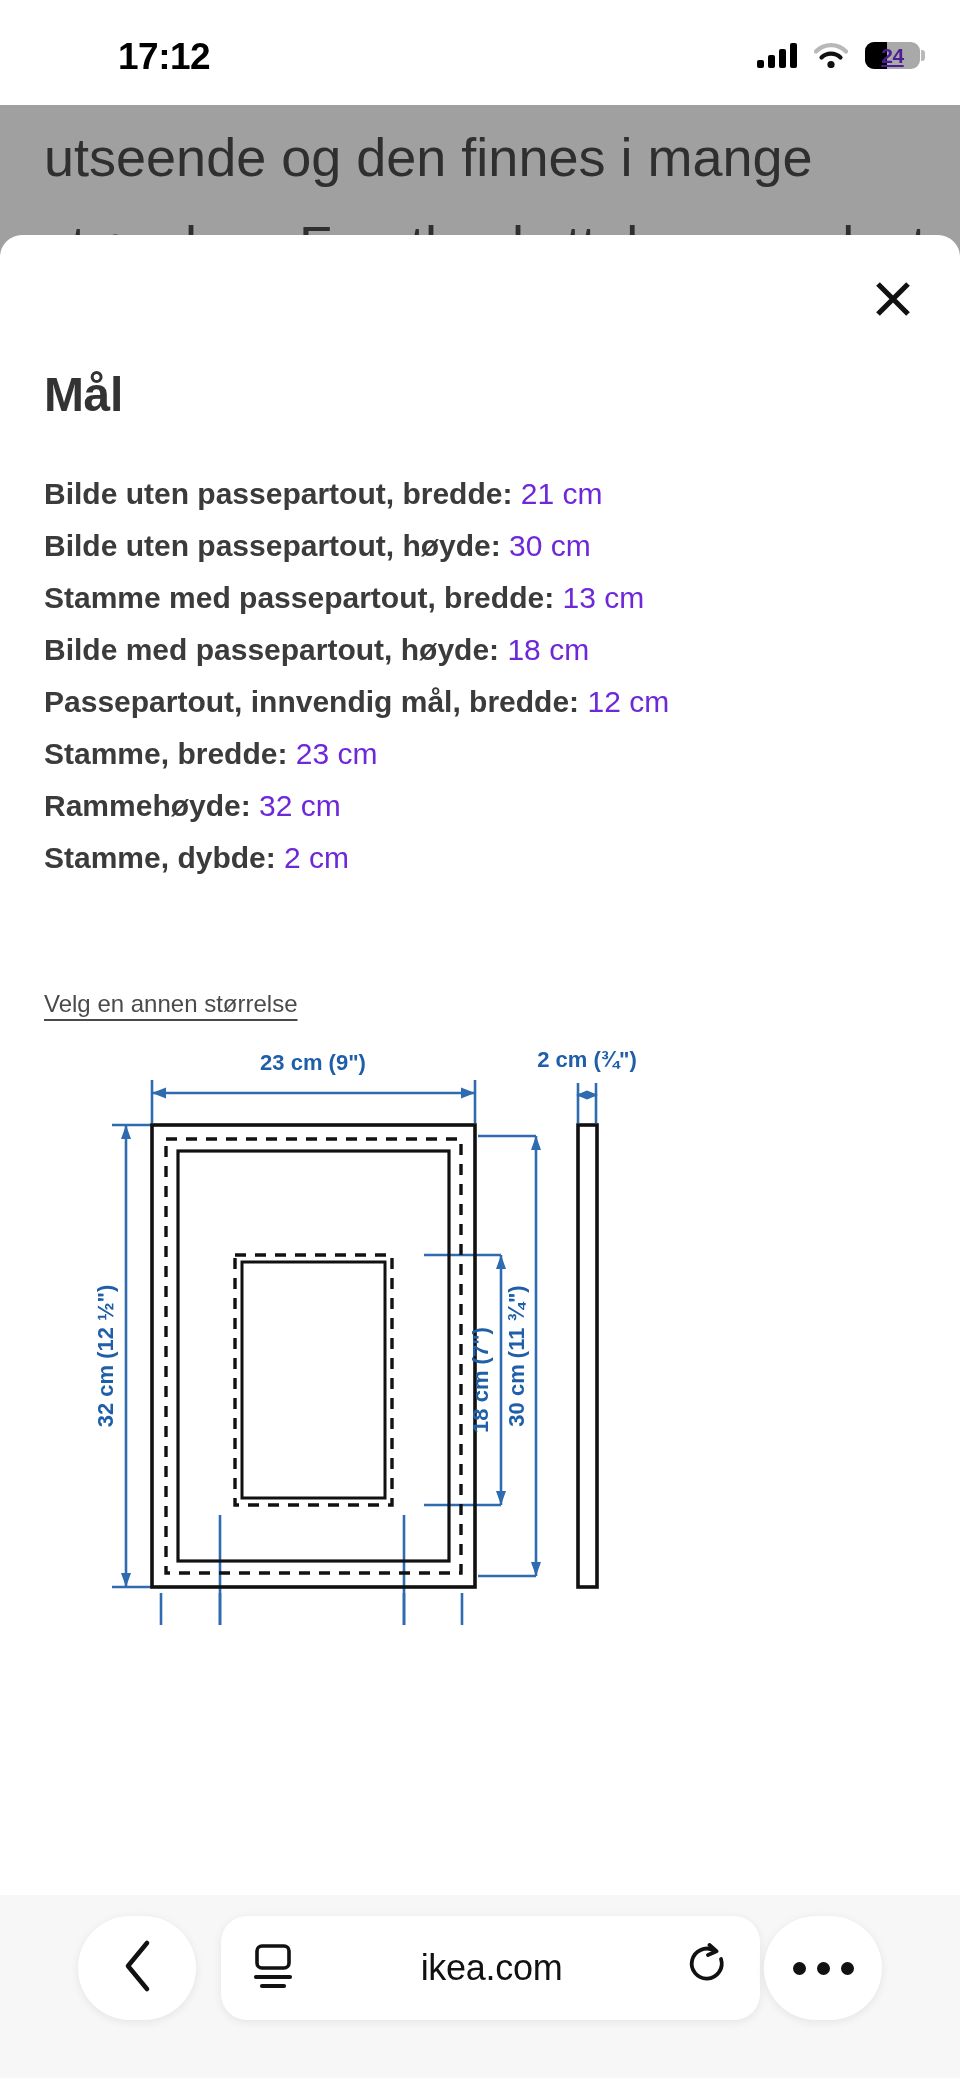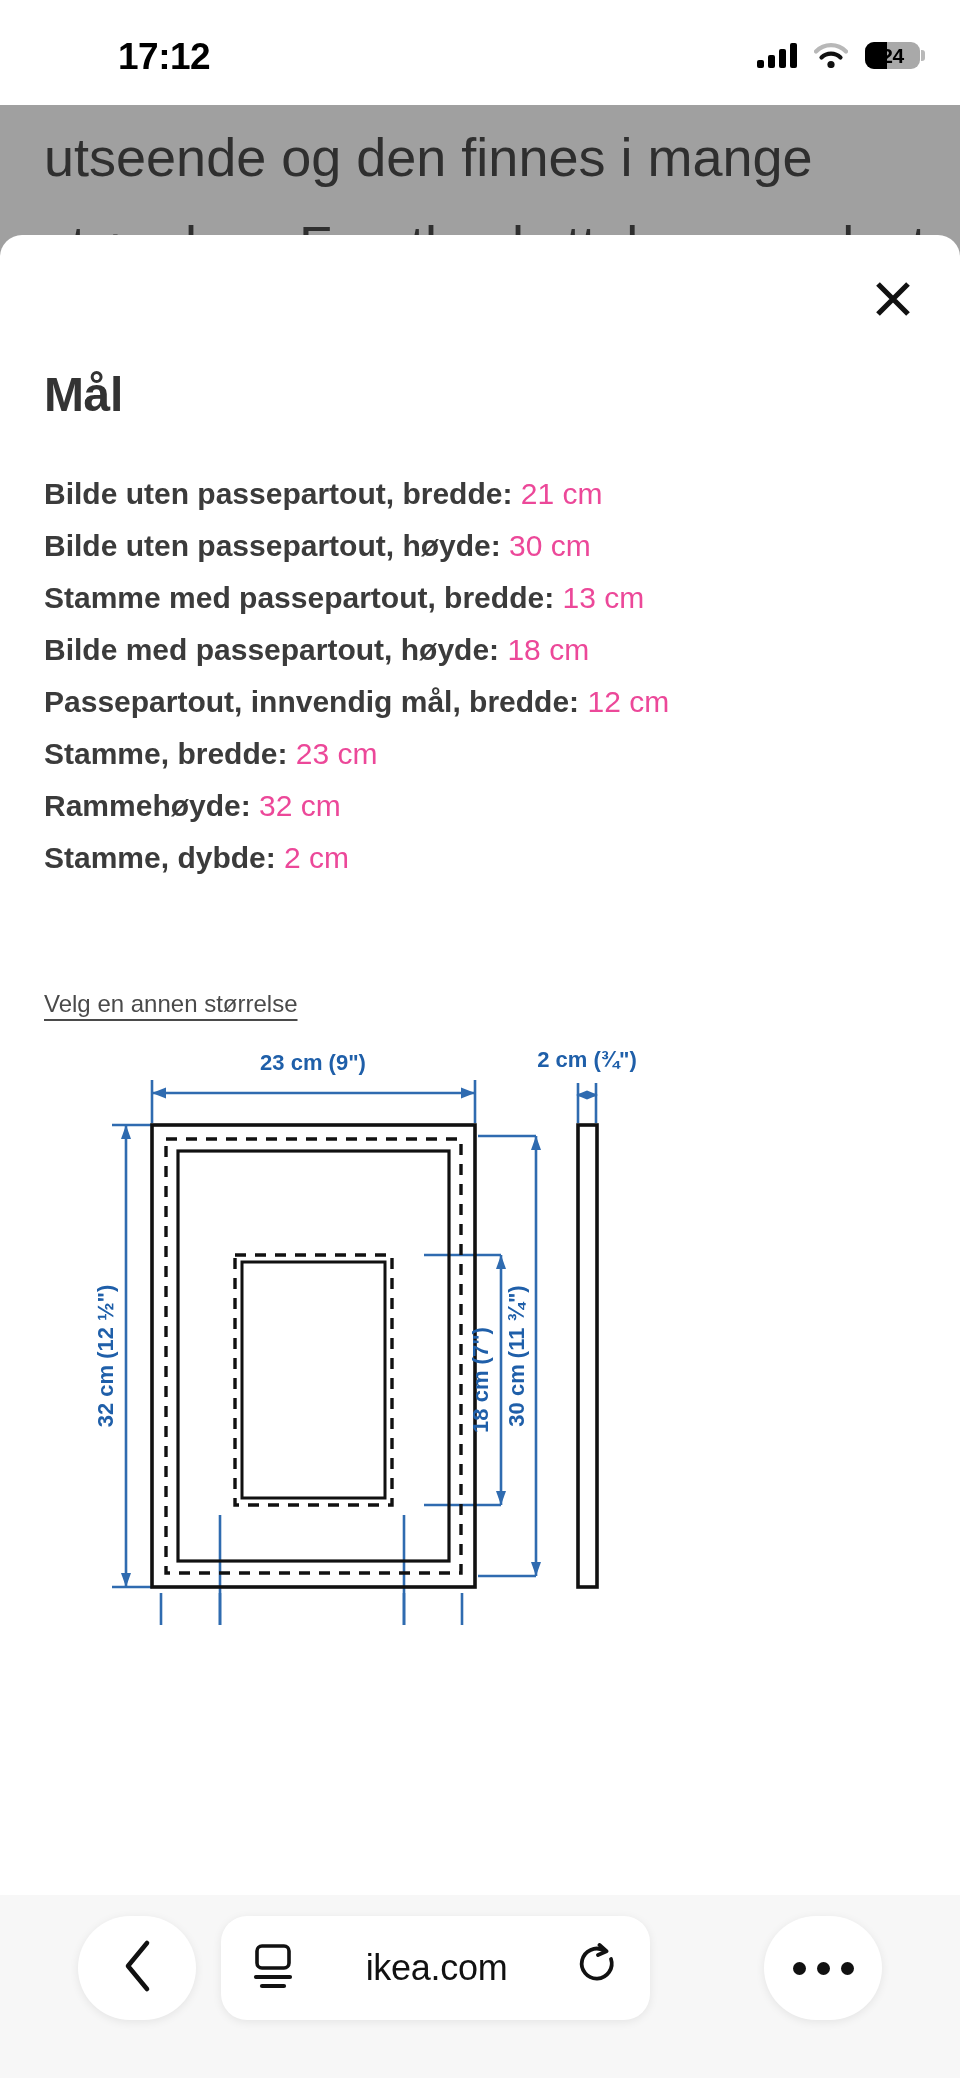--- a/index.html
+++ b/index.html
@@ -53,22 +53,23 @@
   }
   .battery .nub {
     position: absolute; right: -5px; top: 8px;
     width: 4px; height: 11px;
     background: #b9b9b9;
     border-radius: 0 3px 3px 0;
   }
   .battery .pct {
     position: absolute; left: 0; right: 0; top: 0; bottom: 0;
     display: flex; align-items: center; justify-content: center;
-    font-size: 21px; font-weight: 700; color: #000000;
+    font-size: 21px; font-weight: 700; color: #4c1d95;
     letter-spacing: -0.5px;
+    text-decoration: underline;
   }
 
   
   .page-behind {
     position: absolute; left: 0; top: 105px;
     width: 960px; height: 180px;
     background: #a0a0a0;
     overflow: hidden;
     z-index: 10;
   }
@@ -109,21 +110,21 @@
     position: absolute; left: 44px; top: 233px;
     width: 880px;
   }
   .spec-row {
     font-size: 30px;
     line-height: 52px;
     color: #4a4a4a;
     white-space: nowrap;
   }
   .spec-row .k { font-weight: 700; color: #3b3b3b; }
-  .spec-row .v { font-weight: 400; color: #ec4899; }
+  .spec-row .v { font-weight: 400; color: #6d28d9; }
 
   .size-link {
     position: absolute; left: 44px; top: 755px;
     font-size: 24px;
     color: #4a4a4a;
     text-decoration: underline;
     text-underline-offset: 7px;
     cursor: pointer;
   }
 
@@ -149,21 +150,21 @@
   }
   .bb-back {
     left: 78px; top: 21px;
     width: 118px; height: 104px;
     border-radius: 52px;
     justify-content: center;
     cursor: pointer;
   }
   .bb-url {
     left: 221px; top: 21px;
-    width: 429px; height: 104px;
+    width: 539px; height: 104px;
     border-radius: 26px;
     justify-content: space-between;
     padding: 0 30px;
     cursor: pointer;
     align-items: center;
   }
   .bb-more {
     right: 78px; top: 21px;
     width: 118px; height: 104px;
     border-radius: 52px;

